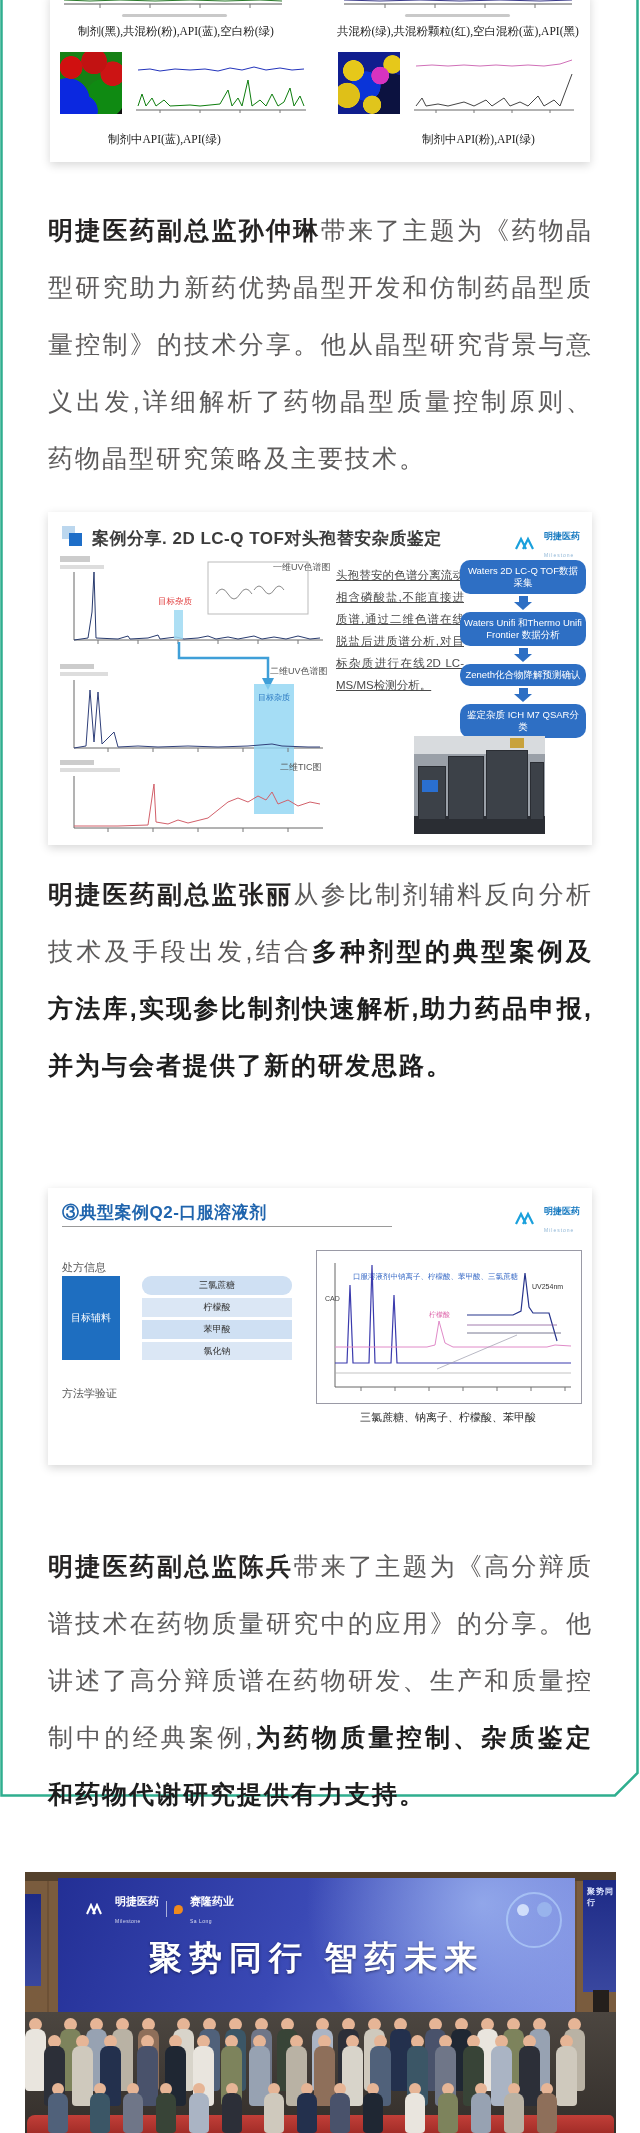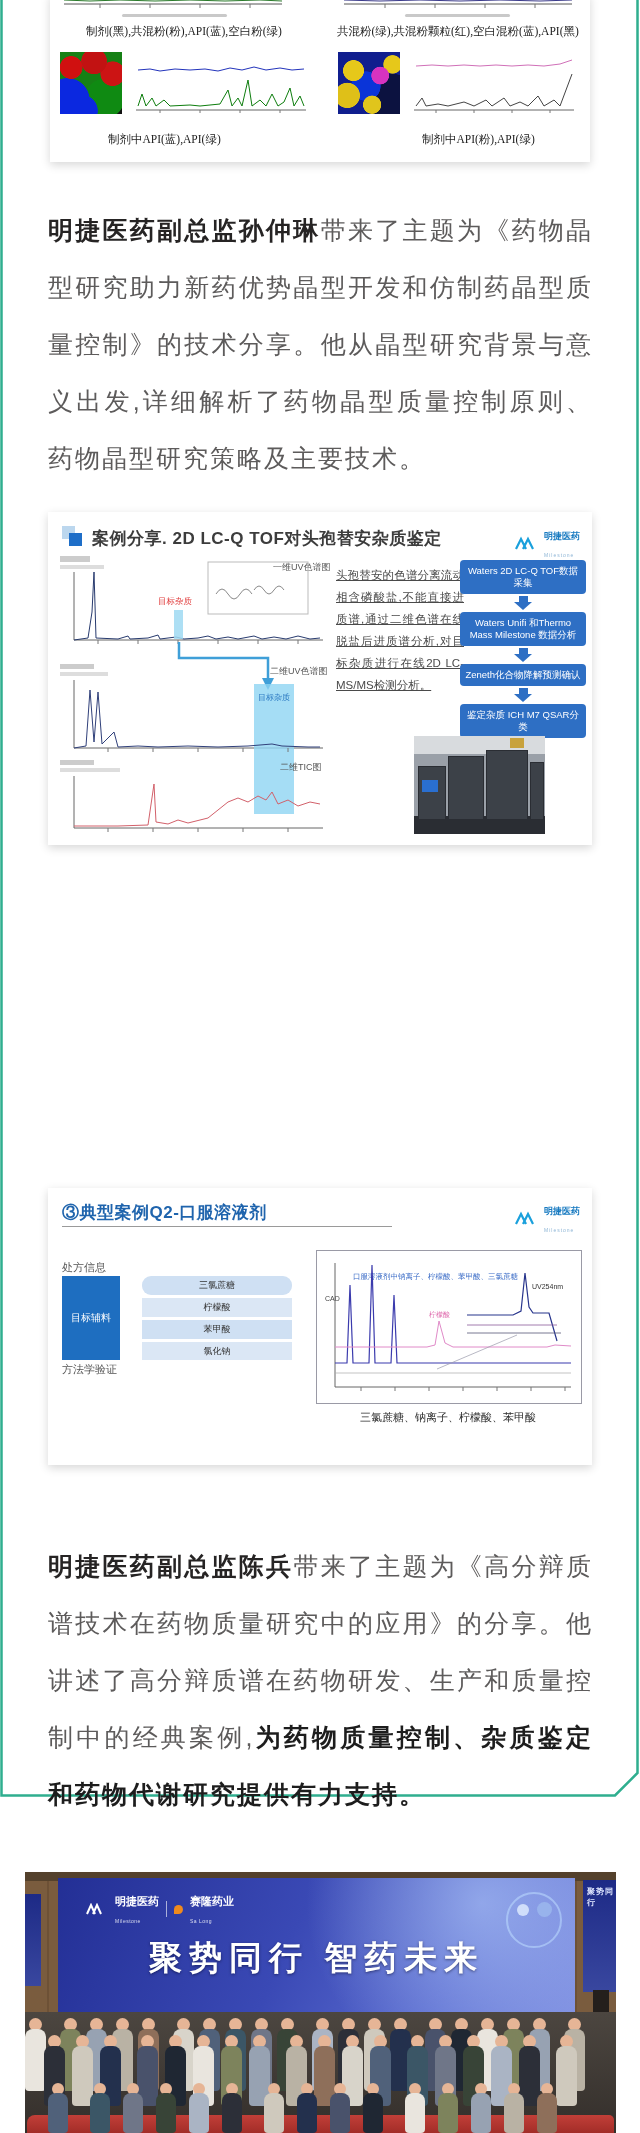--- a/index.html
+++ b/index.html
@@ -40,21 +40,21 @@
   
   .brand{position:absolute;display:flex;align-items:center;gap:3px;}
   .brand .bname{font-size:9px;font-weight:bold;color:#1679c0;line-height:9px;}
   .brand .bsub{font-size:5px;color:#8fb6d6;line-height:6px;letter-spacing:1px;}
   
   .s1-title{position:absolute;font-size:17px;font-weight:bold;color:#3c3c3c;letter-spacing:.5px;}
   .sq-light{position:absolute;width:13px;height:13px;background:#bcd7ee;}
   .sq-dark{position:absolute;width:13px;height:13px;background:#1e6ec8;}
   .s1-desc{position:absolute;font-size:11.5px;line-height:22px;color:#4a4a4a;text-align:justify;}
   .flow-box{background:#2e6fc4;color:#fff;font-size:9.5px;line-height:12px;text-align:center;
-            padding:5px 4px;border-radius:4px;}
+            padding:5px 4px;border-radius:10px;}
   .fa-stem{width:9px;height:6px;background:#2e6fc4;margin:2px auto 0;}
   .fa-head{width:0;height:0;border-left:9px solid transparent;border-right:9px solid transparent;
            border-top:8px solid #2e6fc4;margin:0 auto 2px;}
   .instr{position:absolute;overflow:hidden;background:linear-gradient(#d8dbde 0 18%,#9aa0a8 18% 82%,#2a2d33 82% 100%);}
   .instr .box{position:absolute;background:#3c4148;border:1px solid #2a2d33;}
   
   .s2-title{position:absolute;font-size:17px;font-weight:bold;color:#1f64ad;letter-spacing:.5px;}
   .s2-rule{position:absolute;height:1px;background:#9a9a9a;}
   .s2-label{position:absolute;font-size:11px;color:#555;}
   .s2-headcell{position:absolute;background:#1e6ec0;color:#fff;font-size:10px;display:flex;
@@ -112,21 +112,21 @@
     <polyline points="4,4 40,5 80,4 120,5 160,4 200,5 232,4" fill="none" stroke="#3a3a8a" stroke-width="1"></polyline>
     <line x1="4" y1="8" x2="232" y2="8" stroke="#555" stroke-width="1"></line>
     <line class="axis-tick" x1="45" y1="8" x2="45" y2="12"></line>
         <line class="axis-tick" x1="95" y1="8" x2="95" y2="12"></line>
     <line class="axis-tick" x1="145" y1="8" x2="145" y2="12"></line>
         <line class="axis-tick" x1="195" y1="8" x2="195" y2="12"></line>
   </svg>
   <div class="cap-bar" style="left:72px;top:20px;width:105px;"></div>
   <div class="cap-bar" style="left:355px;top:20px;width:105px;"></div>
 
-  <div class="tc-cap" style="left:36px;top:30px;">制剂(黑),共混粉(粉),API(蓝),空白粉(绿)</div>
+  <div class="tc-cap" style="left:28px;top:30px;">制剂(黑),共混粉(粉),API(蓝),空白粉(绿)</div>
   <div class="tc-cap" style="left:287px;top:30px;">共混粉(绿),共混粉颗粒(红),空白混粉(蓝),API(黑)</div>
 
   <div id="mosaic-left" class="mosaic" style="left:10px;top:58px;"></div>
   <svg class="abs" style="left:80px;top:56px;" width="180" height="70">
     <polyline points="8,20 20,19 30,21 45,19 60,20 75,19 88,21 100,18 112,20 124,17 136,20 150,18 162,20 174,19" fill="none" stroke="#2233bb" stroke-width="1"></polyline>
     <polyline points="8,56 12,44 16,56 22,48 26,56 34,50 40,56 60,55 70,56 90,54 98,40 102,56 108,48 112,56 118,30 122,56 130,50 136,56 142,44 148,56 154,52 160,38 164,56 170,46 174,56" fill="none" stroke="#0d7d0d" stroke-width="1"></polyline>
     <line x1="6" y1="60" x2="176" y2="60" stroke="#666" stroke-width="1"></line>
     <line class="axis-tick" x1="30" y1="60" x2="30" y2="63"></line>
         <line class="axis-tick" x1="70" y1="60" x2="70" y2="63"></line>
     <line class="axis-tick" x1="110" y1="60" x2="110" y2="63"></line>
@@ -212,21 +212,21 @@
   </svg>
 
   <div class="s1-desc" style="left:288px;top:52px;width:128px;text-decoration:underline;">头孢替安的色谱分离流动相含磷酸盐,不能直接进质谱,通过二维色谱在线脱盐后进质谱分析,对目标杂质进行在线2D LC-MS/MS检测分析。</div>
 
   <div class="abs" style="left:412px;top:48px;width:126px;">
     <div class="flow-box">Waters 2D LC-Q TOF数据采集</div>
     <div>
           <div class="fa-stem"></div>
           <div class="fa-head"></div>
         </div>
-    <div class="flow-box">Waters Unifi 和Thermo Mass Milestone 数据分析</div>
+    <div class="flow-box">Waters Unifi 和Thermo Unifi Frontier 数据分析</div>
     <div>
           <div class="fa-stem"></div>
           <div class="fa-head"></div>
         </div>
     <div class="flow-box">Zeneth化合物降解预测确认</div>
     <div>
           <div class="fa-stem"></div>
           <div class="fa-head"></div>
         </div>
     <div class="flow-box">鉴定杂质 ICH M7 QSAR分类</div>
@@ -235,20 +235,21 @@
   <div class="instr" style="left:366px;top:224px;width:131px;height:98px;">
     <div class="box" style="left:4px;top:30px;width:26px;height:52px;"></div>
     <div class="box" style="left:34px;top:20px;width:34px;height:62px;"></div>
     <div class="box" style="left:72px;top:14px;width:40px;height:68px;"></div>
     <div class="box" style="left:116px;top:26px;width:12px;height:56px;"></div>
     <div class="abs" style="left:8px;top:44px;width:16px;height:12px;background:#2a6fd0;"></div>
     <div class="abs" style="left:96px;top:2px;width:14px;height:10px;background:#c8a23c;"></div>
   </div>
 </div>
 
+<div class="para" style="top:866px;"><b>明捷医药副总监张丽</b><span>从参比制剂辅料反向分析技术及手段出发,结合</span><span class="btail">多种剂型的典型案例及方法库,实现参比制剂快速解析,助力药品申报,并为与会者提供了新的研发思路。</span></div>
 
 <div class="card" style="left:48px;top:1188px;width:544px;height:277px;">
   <div class="s2-title" style="left:14px;top:13px;">③典型案例Q2-口服溶液剂</div>
   <div class="s2-rule" style="left:14px;top:38px;width:330px;"></div>
 
   <div class="brand" style="right:12px;top:12px;">
     <svg width="26" height="15">
       <path d="M1 13 L6 3 L11 13 M8 13 L13 3 L18 13" fill="none" stroke="#1aa0dc" stroke-width="2.2"></path>
     </svg>
     <span><span class="bname">明捷医药</span><br>
@@ -256,21 +257,21 @@
   </div>
 
   <div class="s2-label" style="left:14px;top:72px;">处方信息</div>
 
   <div class="s2-headcell" style="left:14px;top:88px;width:58px;height:84px;">目标辅料</div>
   <div class="s2-row" style="left:94px;top:88px;width:150px;height:19px;background:#cfe0f3;border-radius:9px;">三氯蔗糖</div>
   <div class="s2-row" style="left:94px;top:110px;width:150px;height:19px;background:#dbe7f5;">柠檬酸</div>
   <div class="s2-row" style="left:94px;top:132px;width:150px;height:19px;background:#cfe0f3;">苯甲酸</div>
   <div class="s2-row" style="left:94px;top:154px;width:150px;height:18px;background:#dbe7f5;">氯化钠</div>
 
-  <div class="s2-label" style="left:14px;top:174px;">方法学验证</div>
+  <div class="s2-label" style="left:14px;top:198px;">方法学验证</div>
 
   <div class="chart-panel" style="left:268px;top:62px;width:264px;height:152px;">
     <svg width="264" height="152">
       <text x="36" y="28" font-size="7.5" fill="#3b6cc7">口服溶液剂中钠离子、柠檬酸、苯甲酸、三氯蔗糖</text>
       <text x="8" y="50" font-size="7" fill="#444">CAD</text>
       <text x="215" y="38" font-size="7" fill="#333">UV254nm</text>
       <text x="112" y="66" font-size="7" fill="#e070b0">柠檬酸</text>
       <line x1="18" y1="136" x2="254" y2="136" stroke="#666"></line>
       <line x1="18" y1="12" x2="18" y2="136" stroke="#666"></line>
 

